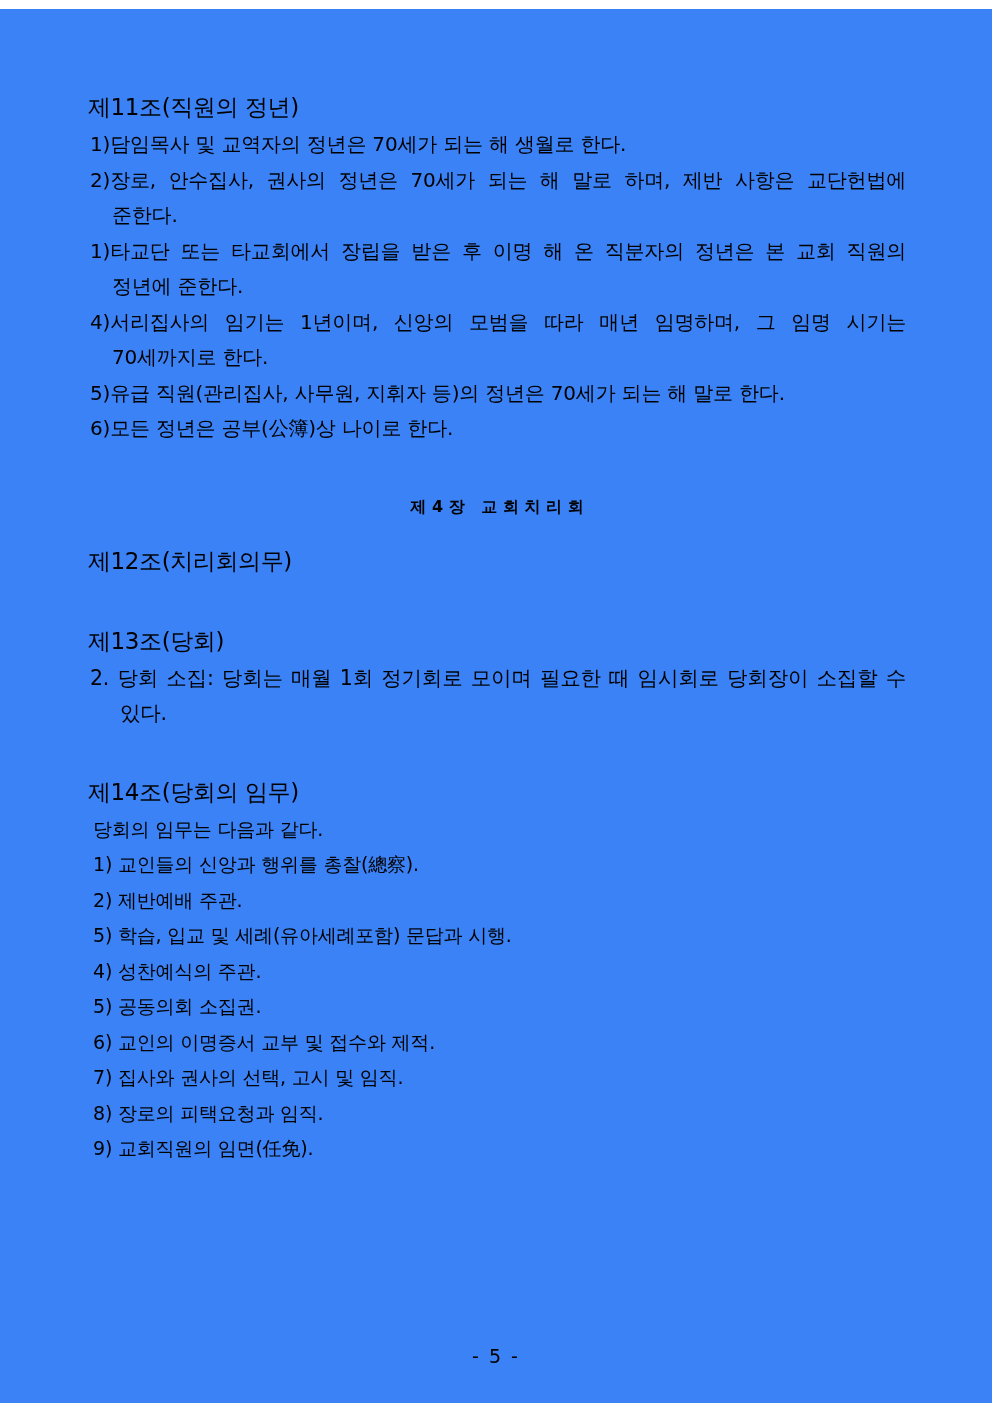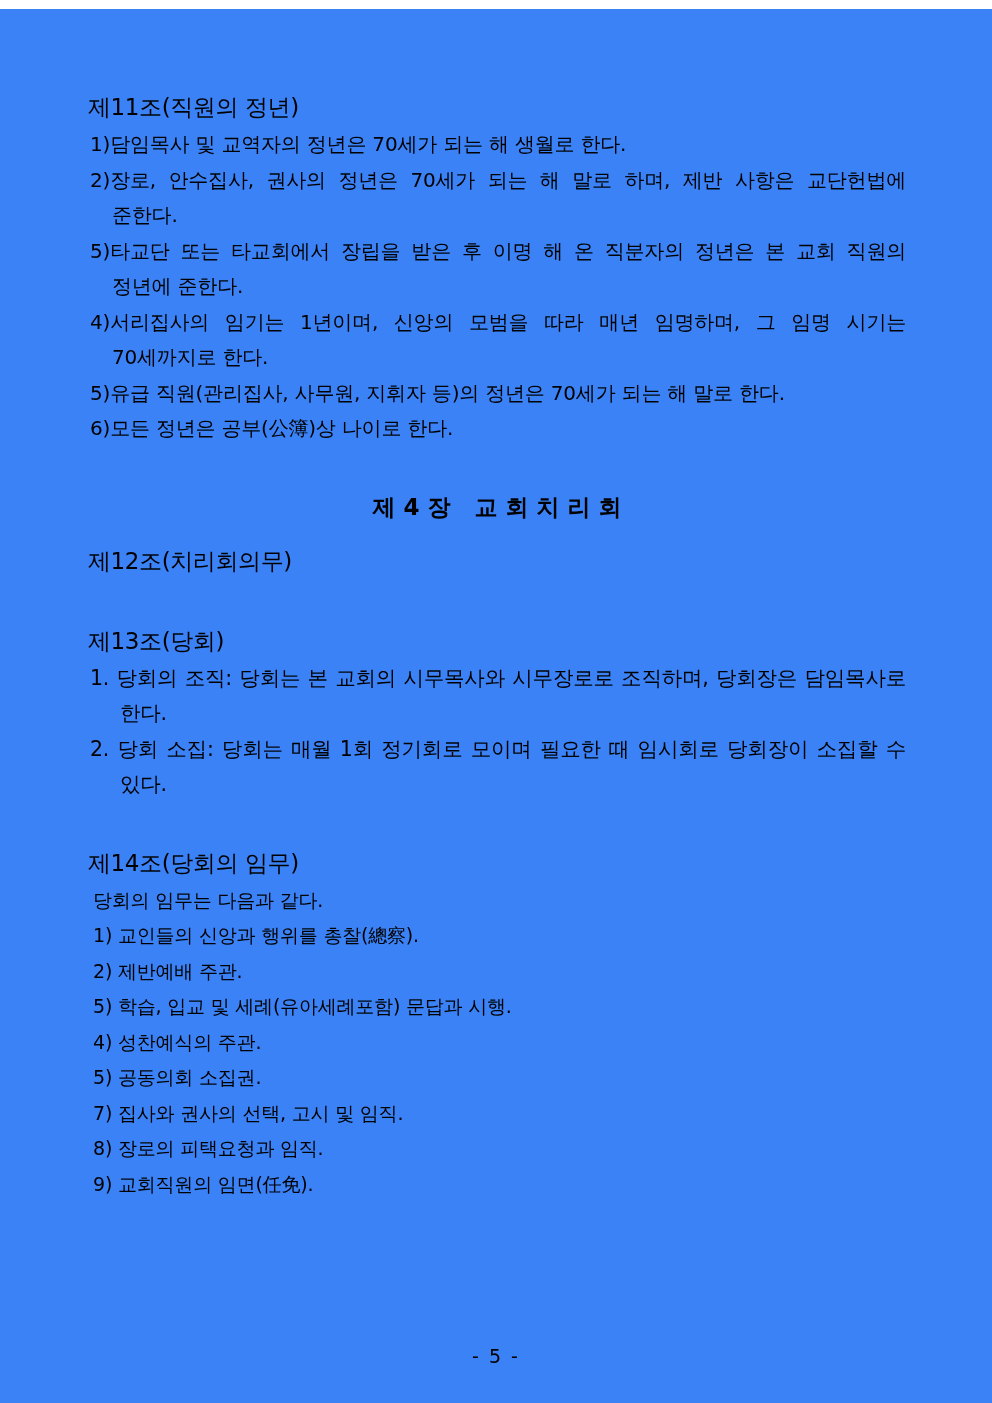--- a/index.html
+++ b/index.html
@@ -31,21 +31,21 @@
     font-size: 23px;
     line-height: 40px;
     font-weight: 400;
     letter-spacing: -0.4px;
     white-space: pre;
     margin: 0;
   }
 
   
   .chapter-heading {
-    font-size: 23px;
+    font-size: 16px;
     line-height: 40px;
     text-align: center;
     white-space: pre;
     margin: 0;
     letter-spacing: 0px;
   }
 
   
   .para {
     font-size: 20.5px;
@@ -121,52 +121,52 @@
 </head>
 <body>
 
 <div class="page">
   <div class="content">
 
     <h2 class="article-heading">제11조(직원의 정년)</h2>
 
     <p class="entry last-line-stretch indent-sm">1)담임목사 및 교역자의 정년은 70세가 되는 해 생월로 한다.</p>
     <p class="entry last-line-stretch indent-sm">2)장로, 안수집사, 권사의 정년은 70세가 되는 해 말로 하며, 제반 사항은 교단헌법에 준한다.</p>
-    <p class="entry wrap indent-sm">5)타교단 또는 타교회에서 장립을 받은 후 이명 해 온 직분자의 정년은 본 교회 직원의 정년에 준한다.</p>
+    <p class="entry wrap indent-sm">1)타교단 또는 타교회에서 장립을 받은 후 이명 해 온 직분자의 정년은 본 교회 직원의 정년에 준한다.</p>
     <p class="entry wrap indent-sm">4)서리집사의 임기는 1년이며, 신앙의 모범을 따라 매년 임명하며, 그 임명 시기는 70세까지로 한다.</p>
     <p class="entry wrap indent-sm">5)유급 직원(관리집사, 사무원, 지휘자 등)의 정년은 70세가 되는 해 말로 한다.</p>
     <p class="entry wrap indent-sm">6)모든 정년은 공부(公簿)상 나이로 한다.</p>
 
     <div class="gap-lg"></div>
 
     <h1 class="chapter-heading">제 4 장   교 회 치 리 회</h1>
 
     <div class="gap-sm"></div>
 
     <h2 class="article-heading">제12조(치리회의무)</h2>
 
 
     <div class="gap-lg"></div>
 
     <h2 class="article-heading">제13조(당회)</h2>
 
-    <p class="entry-13">1. 당회의 조직: 당회는 본 교회의 시무목사와 시무장로로 조직하며, 당회장은 담임목사로 한다.</p>
     <p class="entry-13">2. 당회 소집: 당회는 매월 1회 정기회로 모이며 필요한 때 임시회로 당회장이 소집할 수 있다.</p>
 
     <div class="gap-lg"></div>
 
     <h2 class="article-heading">제14조(당회의 임무)</h2>
 
     <p class="entry-14">당회의 임무는 다음과 같다.</p>
 
     <p class="entry-14">1) 교인들의 신앙과 행위를 총찰(總察).</p>
     <p class="entry-14">2) 제반예배 주관.</p>
     <p class="entry-14">5) 학습, 입교 및 세례(유아세례포함) 문답과 시행.</p>
     <p class="entry-14">4) 성찬예식의 주관.</p>
     <p class="entry-14">5) 공동의회 소집권.</p>
+    <p class="entry-14">6) 교인의 이명증서 교부 및 접수와 제적.</p>
     <p class="entry-14">7) 집사와 권사의 선택, 고시 및 임직.</p>
     <p class="entry-14">8) 장로의 피택요청과 임직.</p>
     <p class="entry-14">9) 교회직원의 임면(任免).</p>
 
   </div>
 
   <div class="footer">- 5 -</div>
 </div>
 
 </body></html>

